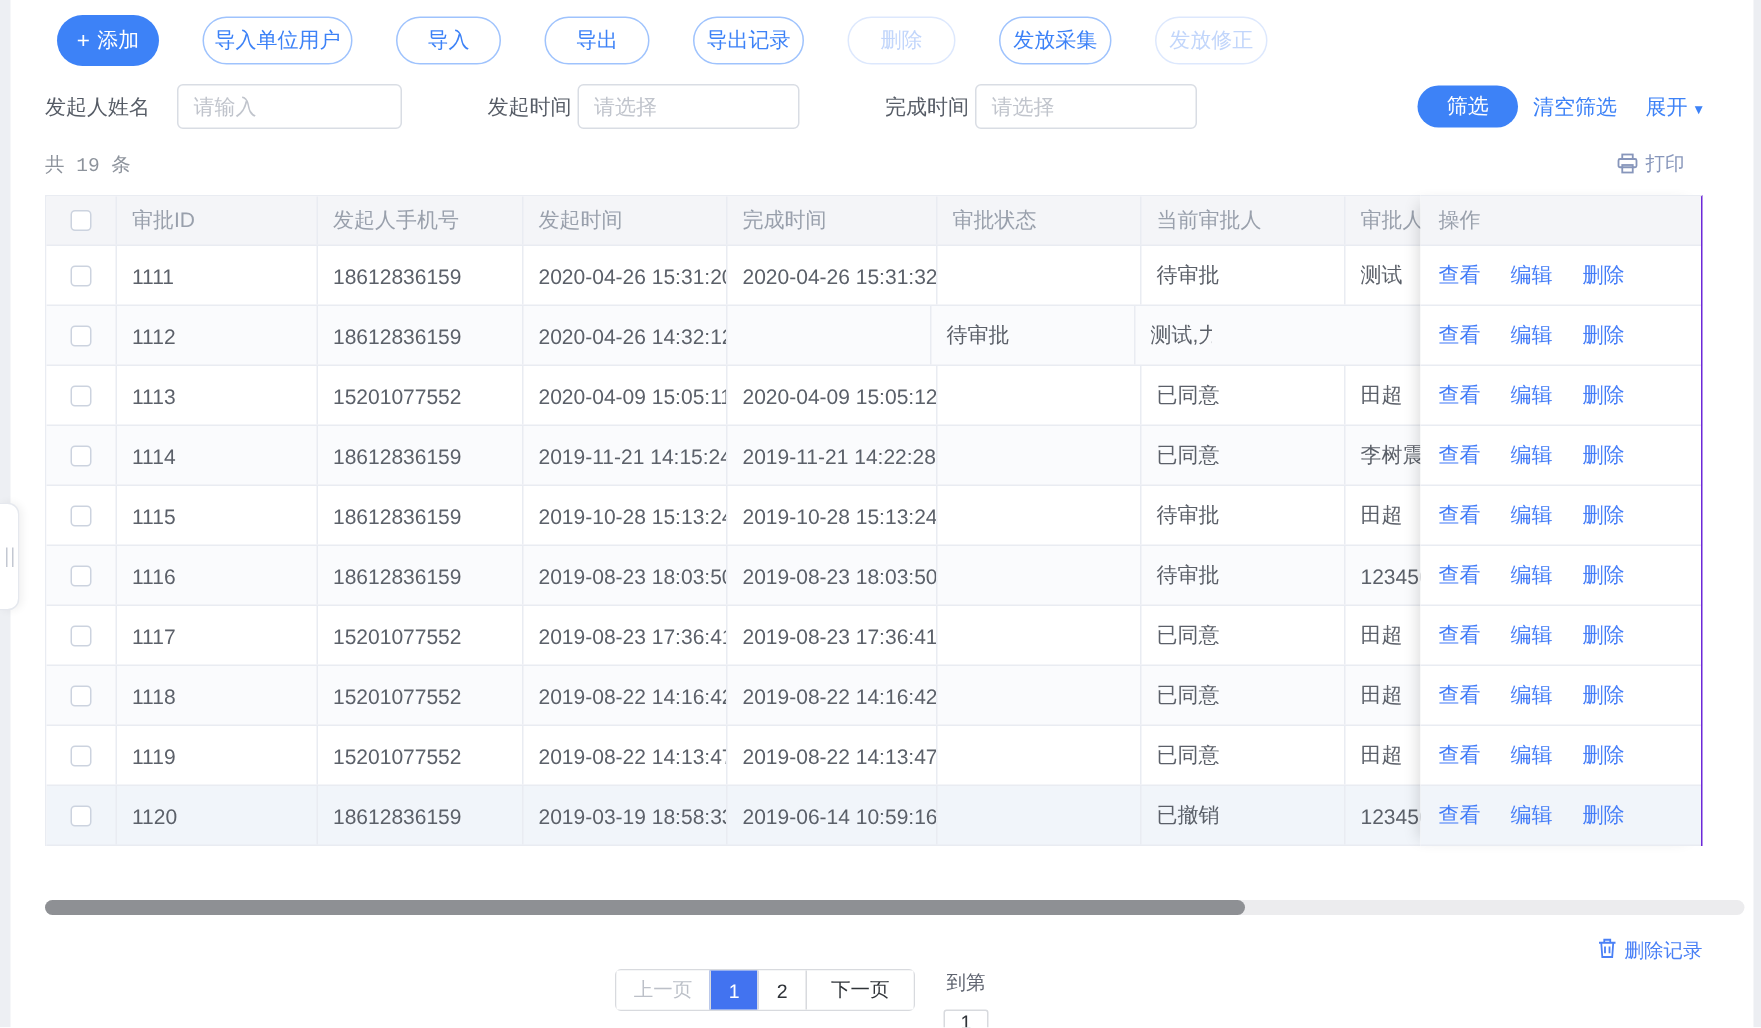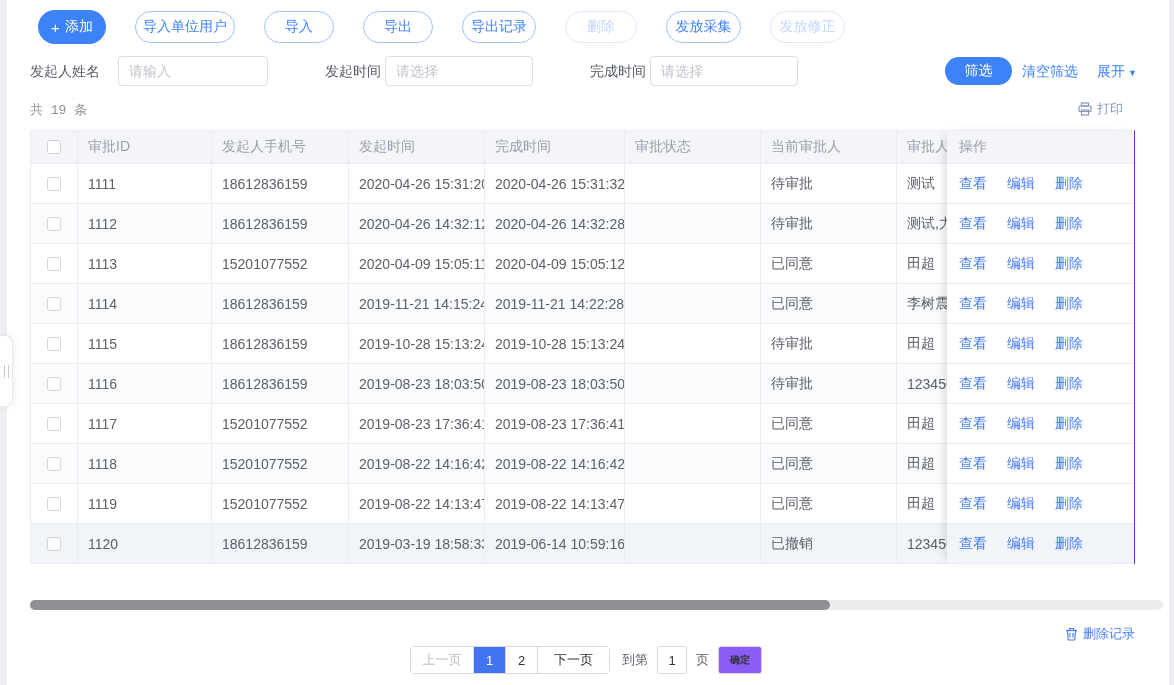--- a/index.html
+++ b/index.html
@@ -61,31 +61,31 @@
   .opcell { height:40px; display:flex; align-items:center; gap:20px; padding-left:12px;
     border-bottom:1px solid #e9ecf2; background:#fff; }
   .opcell.hl { background:#f1f5fa; }
   .lnk { color:#437cf8; font-size:14px; cursor:pointer; }
 
   
   .hscroll { position:absolute; left:30px; top:600px; width:1133px; height:10px; background:#ececee; border-radius:5px; }
   .hthumb { position:absolute; left:0; top:0; width:800px; height:10px; background:#8e9094; border-radius:5px; cursor:pointer; }
 
   
-  .delrec { position:absolute; right:39px; top:625px; display:flex; align-items:center; gap:5px;
+  .delrec { position:absolute; right:39px; top:625px; display:flex; gap:5px;
     color:#4a80f6; font-size:13px; cursor:pointer; }
   .pager { position:absolute; left:410px; top:646px; display:flex; border:1px solid #d8dade; border-radius:4px; height:28px; }
   .pg { display:flex; align-items:center; justify-content:center; font-size:13px; background:#fff;
     border-left:1px solid #d8dade; cursor:pointer; color:#2f3338; font-weight:500; }
   .pg:first-child { border-left:none; }
   .pg-prev { width:62px; color:#bcc0c8; }
   .pg-num { width:32px; }
   .pg-active { background:#4273f0; color:#fff; }
   .pg-next { width:72px; }
-  .goto { position:absolute; left:622px; top:646px; display:flex; align-items:center; gap:9px; height:28px; }
+  .goto { position:absolute; left:622px; top:646px; display:flex; align-items:center; gap:9px; height:28px;flex-direction:column; }
   .goto-txt { font-size:13px; color:#5f6470; }
   .goto-input { width:30px; height:28px; border:1px solid #d8dade; border-radius:2px; text-align:center;
     font-size:13px; color:#2f3338; outline:none; font-family:inherit; }
   .confirm { width:44px; height:28px; border:1px solid #d8dade; border-radius:3px; background:#8b5cf6;
     font-size:10px; color:#2f3338; font-weight:600; display:flex; align-items:center; justify-content:center; cursor:pointer; }
 </style>
 </head>
 <body>
 
 <div class="page">
@@ -158,21 +158,20 @@
       <div class="c c-current">待审批</div>
       <div class="c c-approver">测试</div>
     </div>
     <div class="trow stripe">
       <div class="c c-check">
           <span class="cb"></span>
         </div>
       <div class="c c-id">1112</div>
       <div class="c c-phone">18612836159</div>
       <div class="c c-start">2020-04-26 14:32:12</div>
-      <div class="c c-end">2020-04-26 14:32:28</div>
       <div class="c c-status"></div>
       <div class="c c-current">待审批</div>
       <div class="c c-approver">测试,力</div>
     </div>
     <div class="trow">
       <div class="c c-check">
           <span class="cb"></span>
         </div>
       <div class="c c-id">1113</div>
       <div class="c c-phone">15201077552</div>

